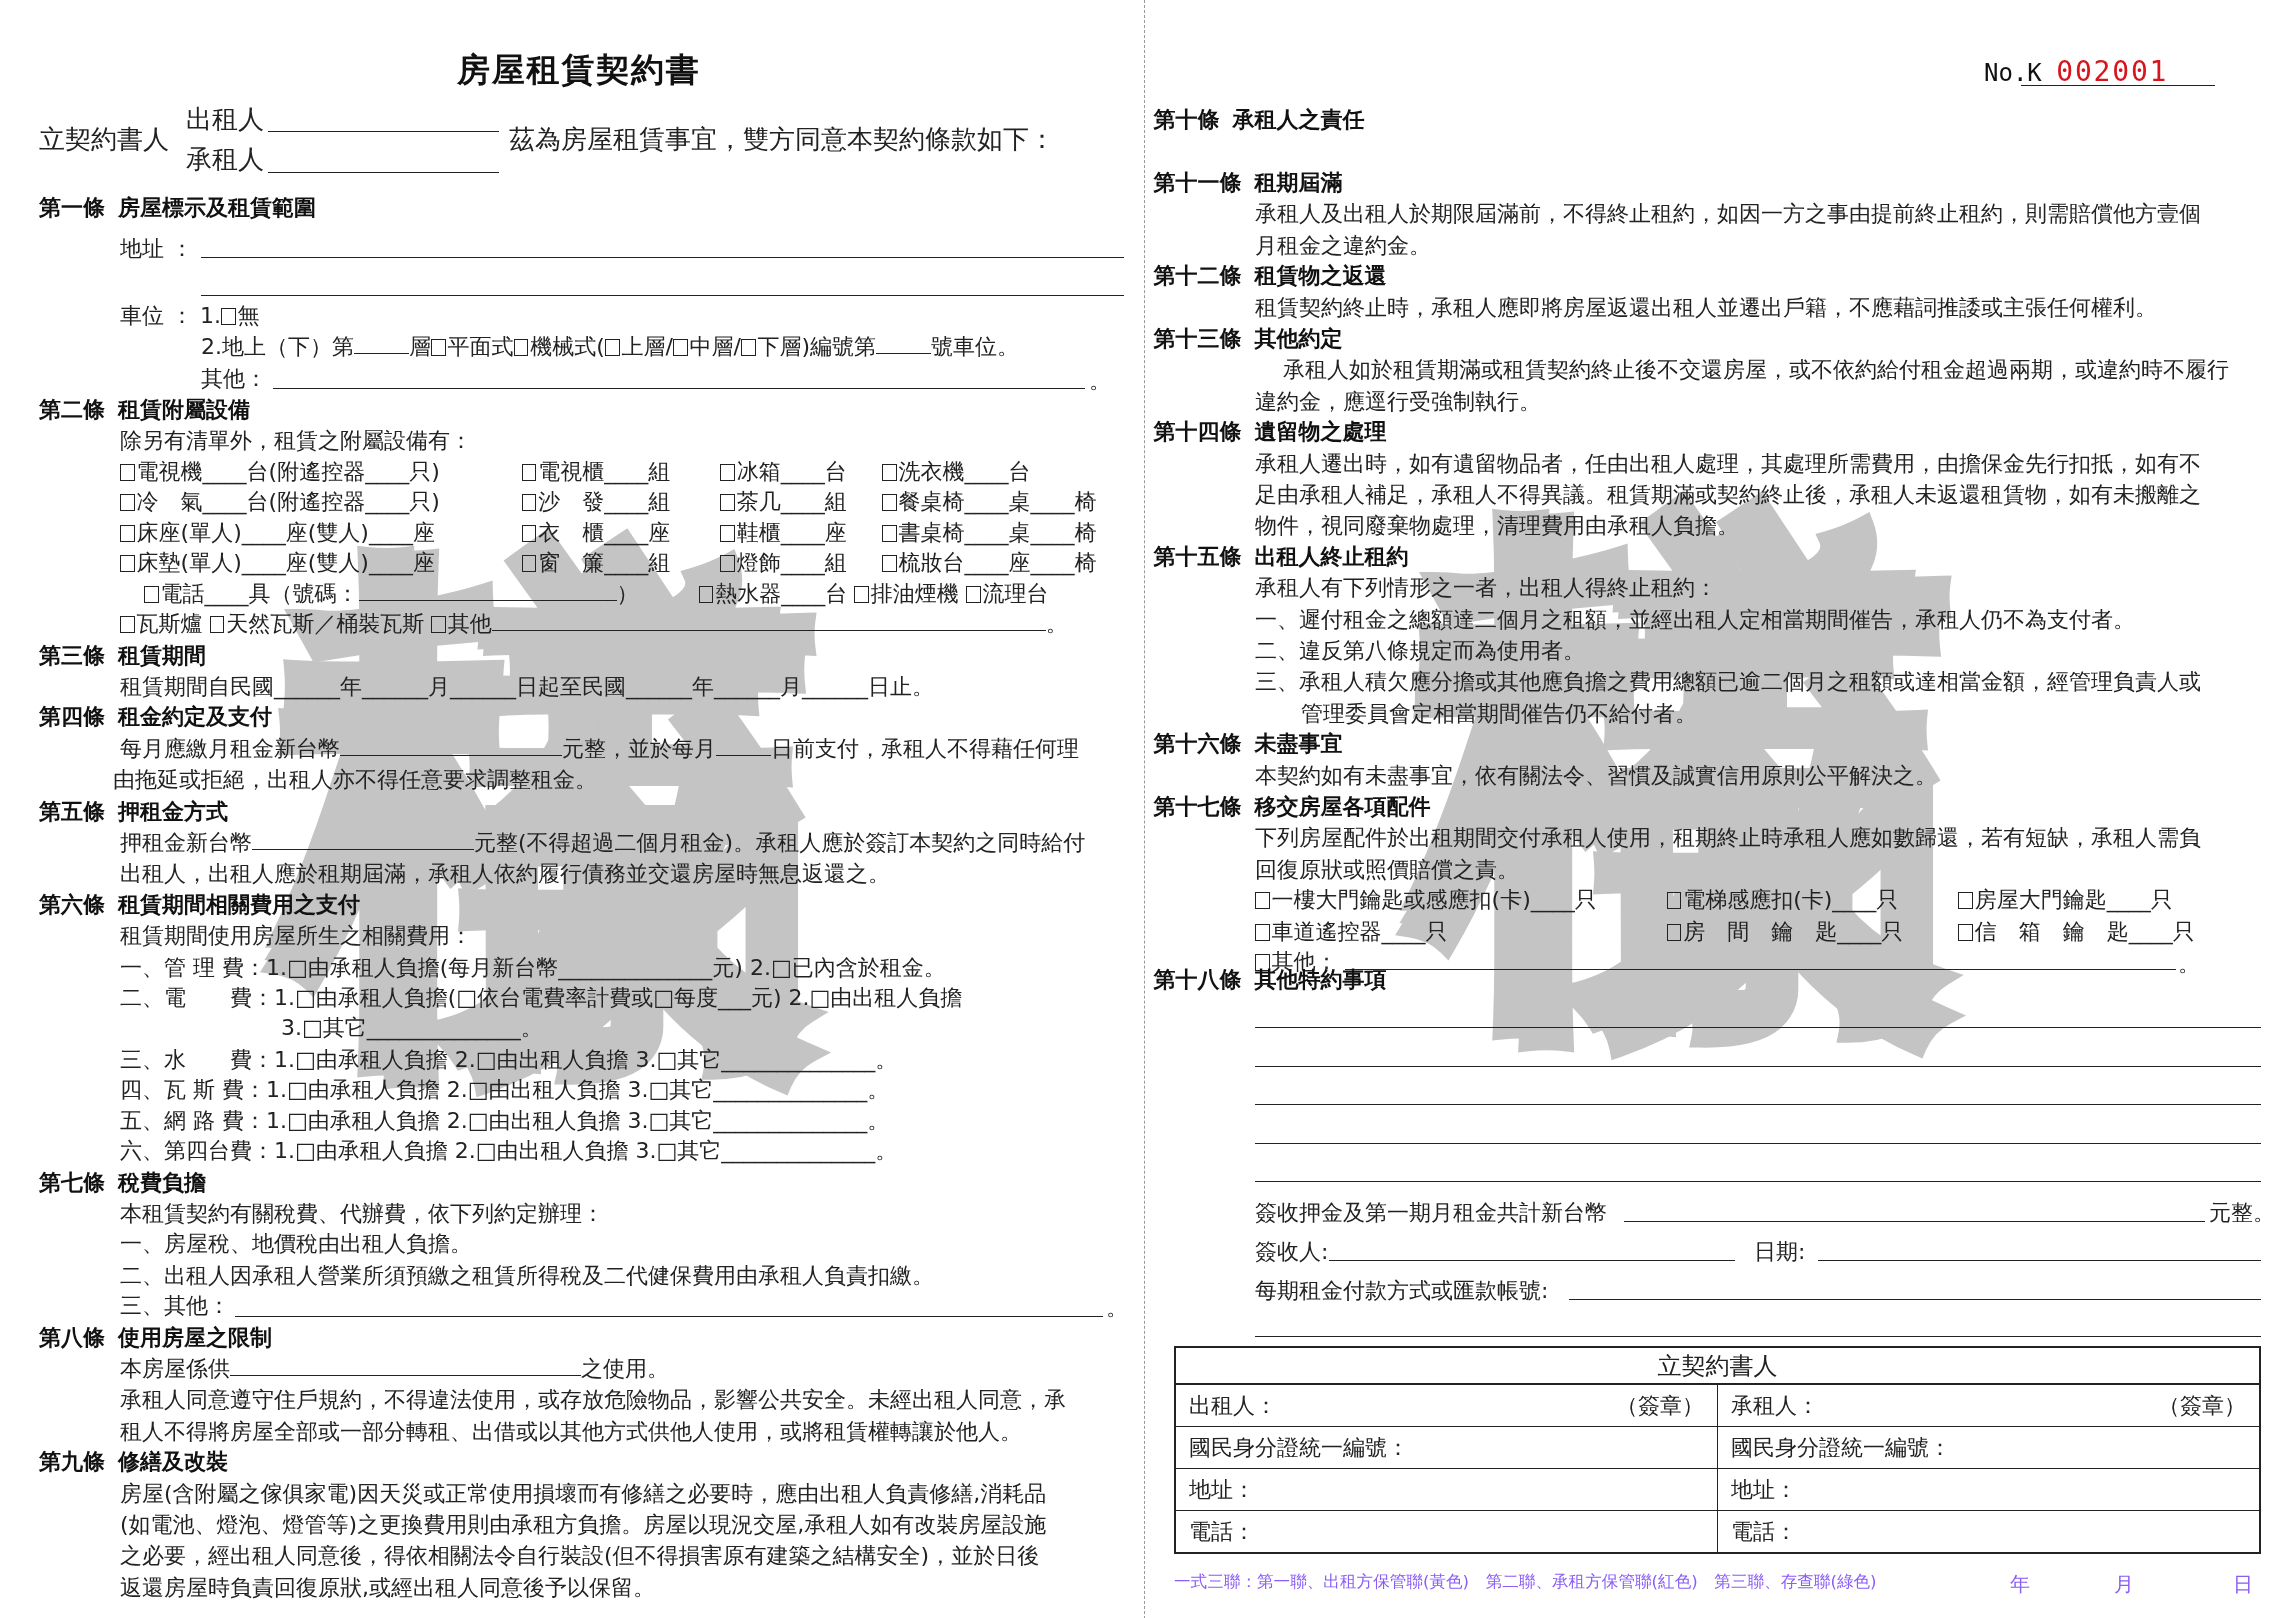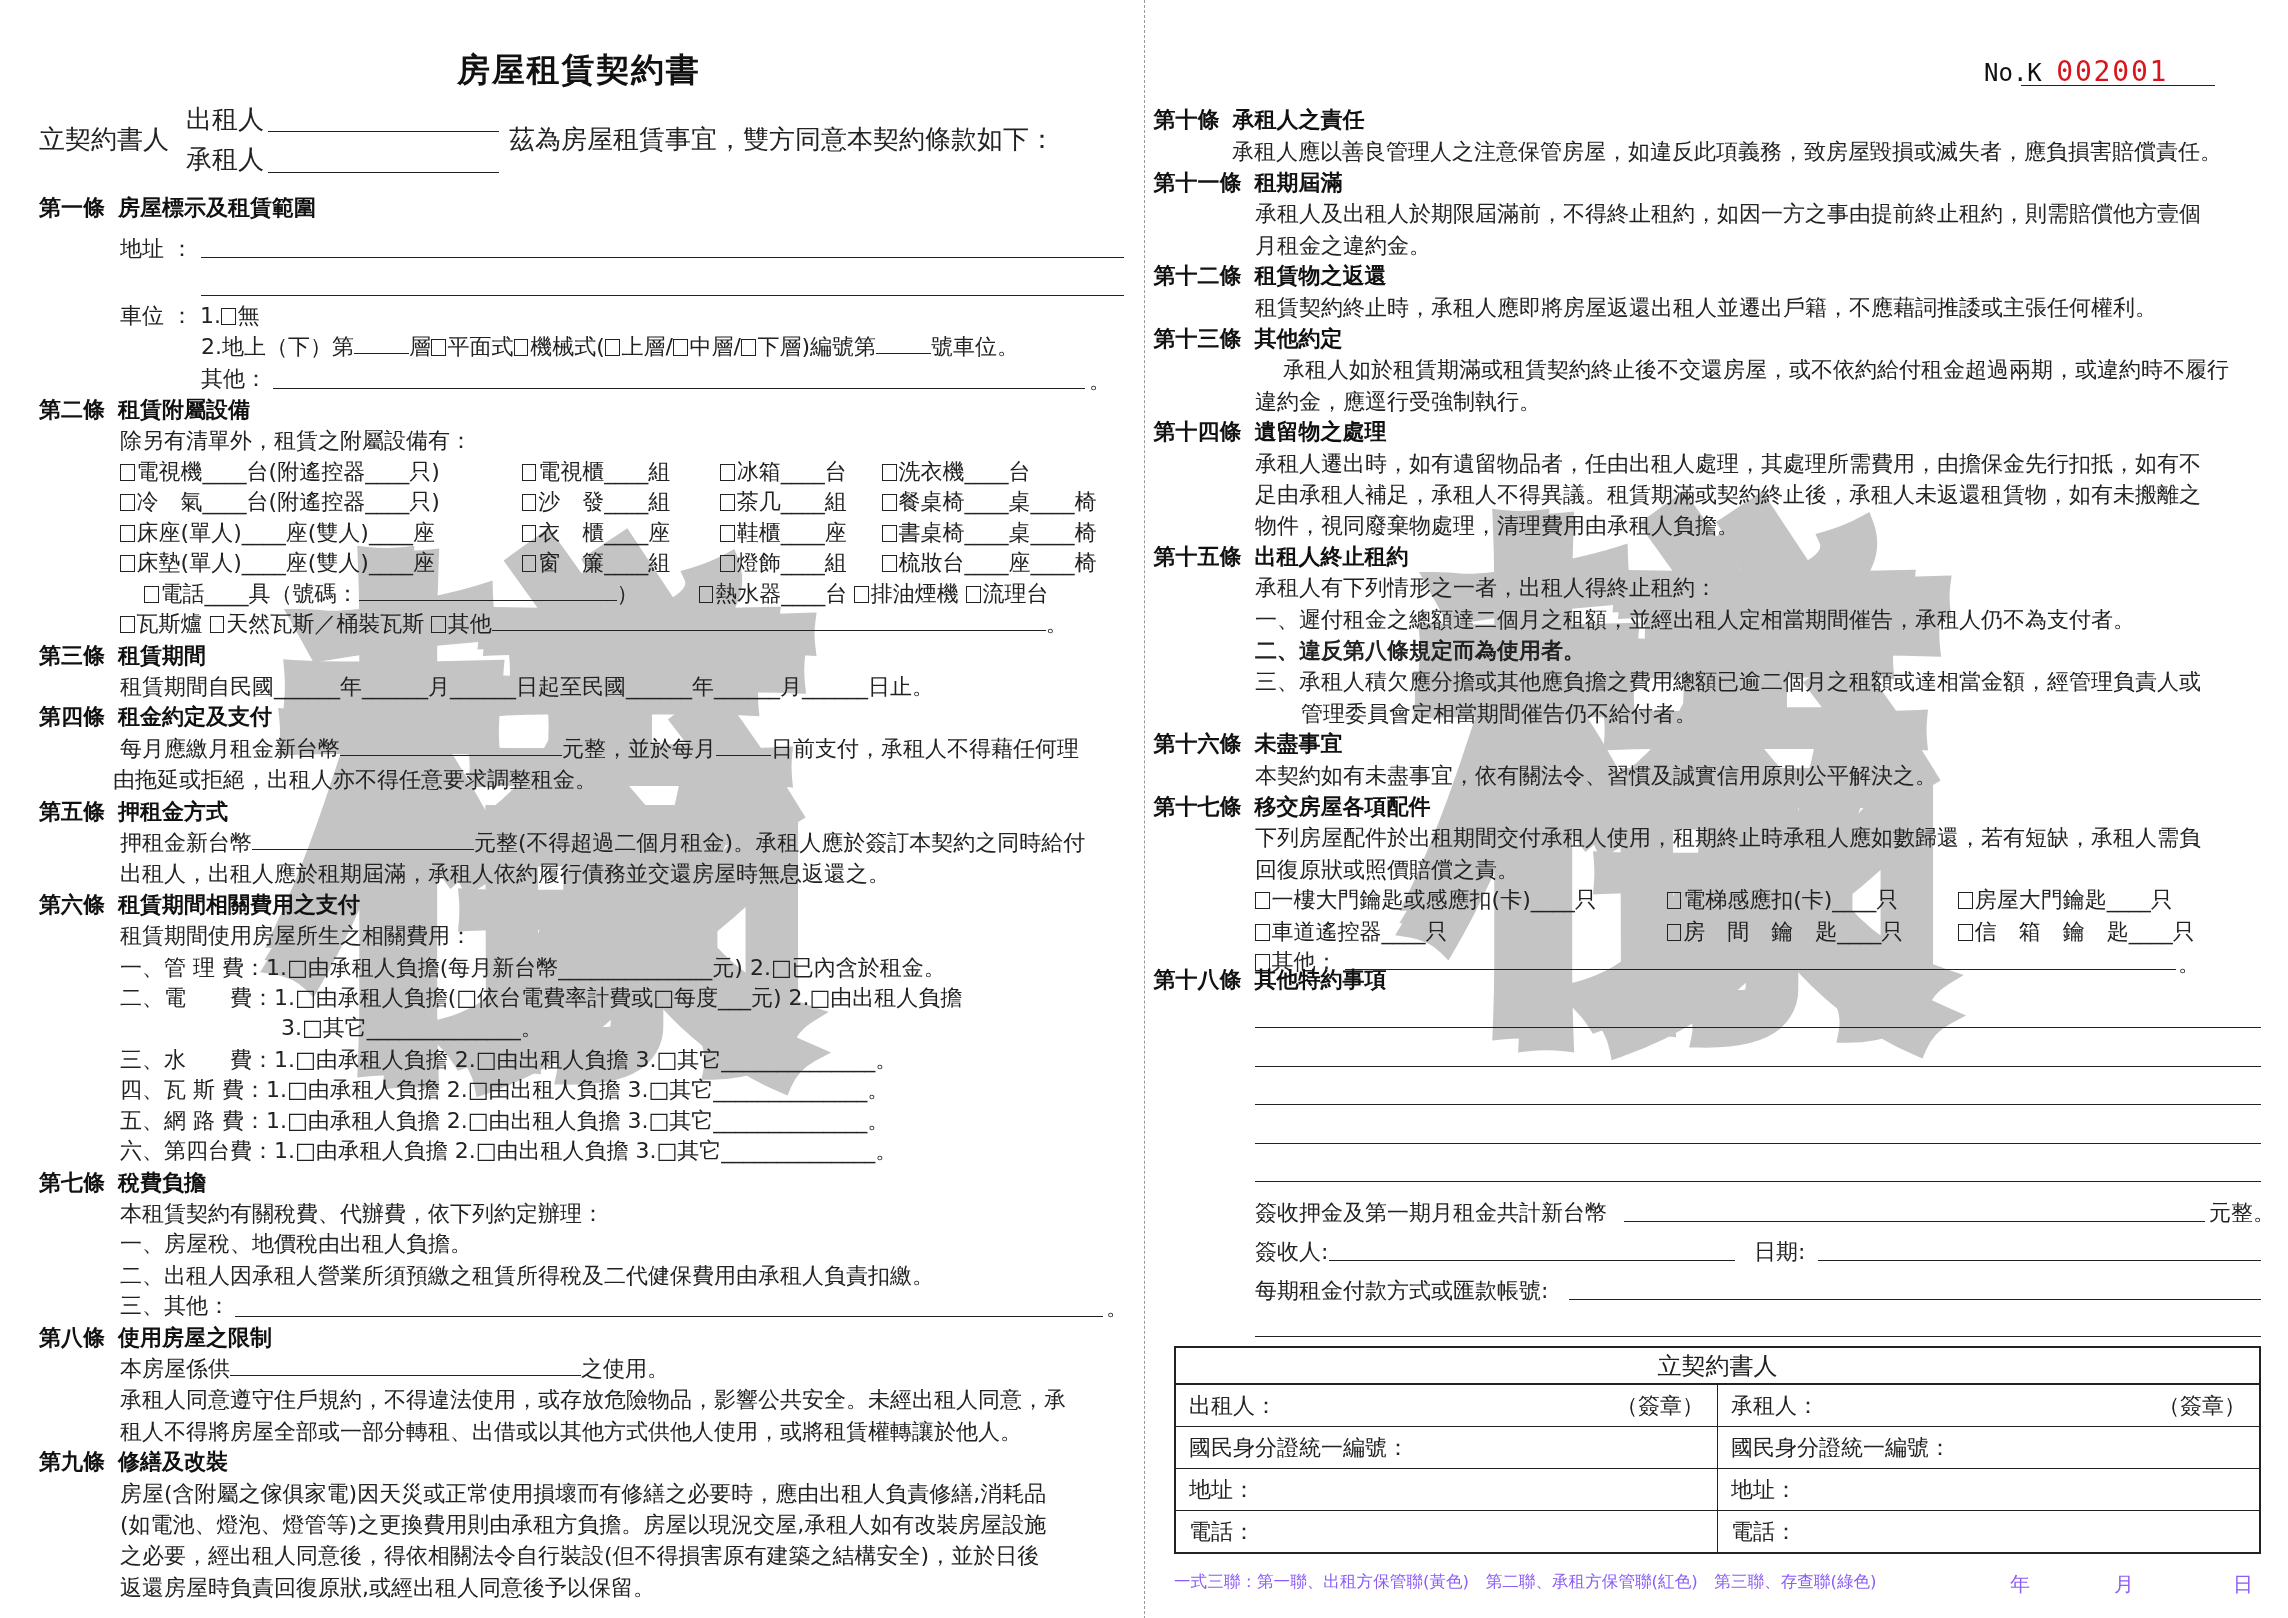--- a/index.html
+++ b/index.html
@@ -140,42 +140,41 @@
   <div class="abs t" style="left:120px; top:1540px;">之必要，經出租人同意後，得依相關法令自行裝設(但不得損害原有建築之結構安全)，並於日後</div>
   <div class="abs t" style="left:120px; top:1572px;">返還房屋時負責回復原狀,或經出租人同意後予以保留。</div>
 </div>
 
 <div class="page page-right">
 
   <div class="abs no" style="left:835px; top:55px;"><span>No.K</span>&nbsp;<span class="no-val">002001</span></div>
   <div class="hr" style="left:872px; top:85px; width:194px;"></div>
 
   <div class="abs art" style="left:4.6px; top:104px;"><span class="num">第十條</span><span>承租人之責任</span></div>
-  <div class="abs t" style="left:83px; top:136px;">承租人應以善良管理人之注意保管房屋，如違反此項義務，致房屋毀損或滅失者，應負損害賠償責任。</div>
 
   <div class="abs art" style="left:4.6px; top:167px;"><span class="num">第十一條</span><span>租期屆滿</span></div>
   <div class="abs t" style="left:106px; top:198px;">承租人及出租人於期限屆滿前，不得終止租約，如因一方之事由提前終止租約，則需賠償他方壹個</div>
   <div class="abs t" style="left:106px; top:230px;">月租金之違約金。</div>
 
   <div class="abs art" style="left:4.6px; top:260px;"><span class="num">第十二條</span><span>租賃物之返還</span></div>
   <div class="abs t" style="left:106px; top:292px;">租賃契約終止時，承租人應即將房屋返還出租人並遷出戶籍，不應藉詞推諉或主張任何權利。</div>
 
   <div class="abs art" style="left:4.6px; top:323px;"><span class="num">第十三條</span><span>其他約定</span></div>
   <div class="abs t" style="left:106px; top:354px;margin-left:28px;">承租人如於租賃期滿或租賃契約終止後不交還房屋，或不依約給付租金超過兩期，或違約時不履行</div>
   <div class="abs t" style="left:106px; top:386px;">違約金，應逕行受強制執行。</div>
 
   <div class="abs art" style="left:4.6px; top:416px;"><span class="num">第十四條</span><span>遺留物之處理</span></div>
   <div class="abs t" style="left:106px; top:448px;">承租人遷出時，如有遺留物品者，任由出租人處理，其處理所需費用，由擔保金先行扣抵，如有不</div>
   <div class="abs t" style="left:106px; top:479px;">足由承租人補足，承租人不得異議。租賃期滿或契約終止後，承租人未返還租賃物，如有未搬離之</div>
   <div class="abs t" style="left:106px; top:510px;">物件，視同廢棄物處理，清理費用由承租人負擔。</div>
 
   <div class="abs art" style="left:4.6px; top:541px;"><span class="num">第十五條</span><span>出租人終止租約</span></div>
   <div class="abs t" style="left:106px; top:572px;">承租人有下列情形之一者，出租人得終止租約：</div>
   <div class="abs t" style="left:106px; top:604px;">一、遲付租金之總額達二個月之租額，並經出租人定相當期間催告，承租人仍不為支付者。</div>
-  <div class="abs t" style="left:106px; top:635px;font-weight:bold;">二、違反第八條規定而為使用者。</div>
+  <div class="abs t" style="left:106px; top:635px;">二、違反第八條規定而為使用者。</div>
   <div class="abs t" style="left:106px; top:666px;">三、承租人積欠應分擔或其他應負擔之費用總額已逾二個月之租額或達相當金額，經管理負責人或</div>
   <div class="abs t" style="left:152px; top:698px;">管理委員會定相當期間催告仍不給付者。</div>
 
   <div class="abs art" style="left:4.6px; top:728px;"><span class="num">第十六條</span><span>未盡事宜</span></div>
   <div class="abs t" style="left:106px; top:760px;">本契約如有未盡事宜，依有關法令、習慣及誠實信用原則公平解決之。</div>
 
   <div class="abs art" style="left:4.6px; top:791px;"><span class="num">第十七條</span><span>移交房屋各項配件</span></div>
   <div class="abs t" style="left:106px; top:822px;">下列房屋配件於出租期間交付承租人使用，租期終止時承租人應如數歸還，若有短缺，承租人需負</div>
   <div class="abs t" style="left:106px; top:854px;">回復原狀或照價賠償之責。</div>
   <div class="abs t" style="left:106px; top:884px;">

